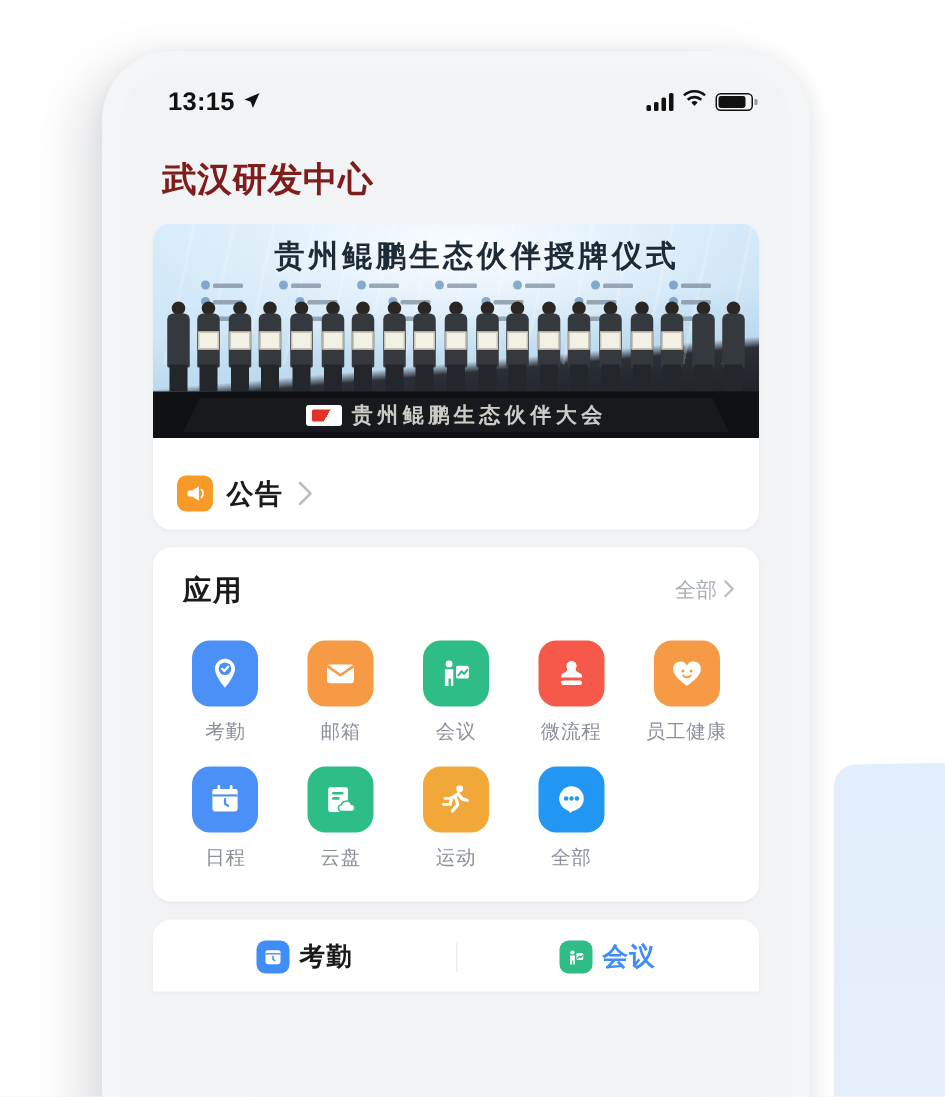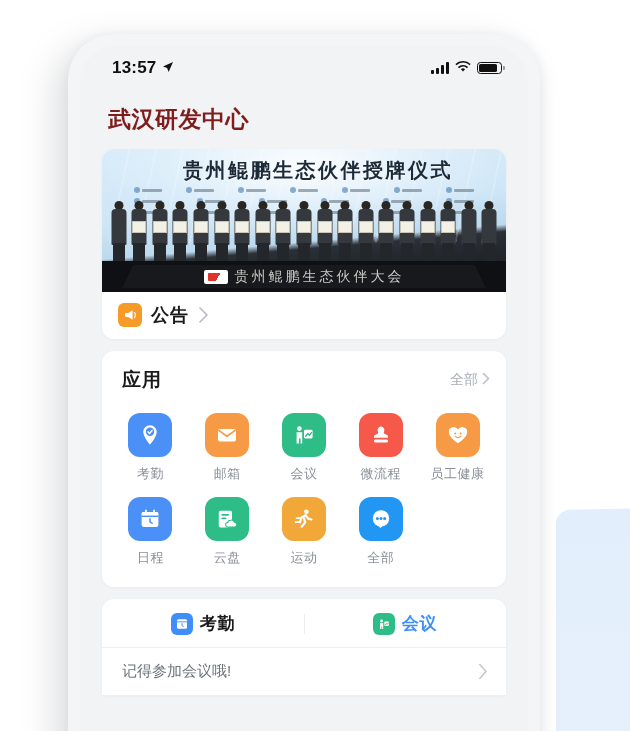--- a/index.html
+++ b/index.html
@@ -85,23 +85,23 @@
   .person .body{position:absolute;left:50%;top:8px;transform:translateX(-50%);width:15px;height:36px;border-radius:4px 4px 1px 1px;background:#35383d;}
   .person .legs{position:absolute;left:50%;bottom:0;transform:translateX(-50%);width:12px;height:18px;background:#23262b;}
   .person .cert{position:absolute;left:50%;top:20px;transform:translateX(-50%);width:12px;height:10px;background:#f3f0e6;border:1px solid #c9c4b4;}
   .stage{position:absolute;left:0;right:0;bottom:0;height:31px;background:#0e1013;}
   .stage-banner{position:absolute;left:5%;right:5%;bottom:4px;height:23px;background:#17191d;
     display:flex;align-items:center;justify-content:center;gap:7px;
     clip-path:polygon(3% 0,97% 0,100% 100%,0 100%);}
   .stage-logo{width:24px;height:14px;background:#fff;border-radius:2px;position:relative;}
   .stage-logo::after{content:"";position:absolute;left:4px;top:3px;width:16px;height:8px;
     background:linear-gradient(120deg,#e2332a 0%,#e2332a 60%,#fff 60%);border-radius:1px;}
-  .stage-text{font-size:14px;font-weight:normal;color:#dcdcd6;letter-spacing:3px;opacity:.92;}
-  
-  .announce{display:flex;align-items:center;gap:9px;padding:11px 14px 12px 16px;}
+  .stage-text{font-size:14px;font-weight:bold;color:#dcdcd6;letter-spacing:3px;opacity:.92;}
+  
+  .announce{display:flex;align-items:center;gap:9px;padding:25px 14px 12px 16px;}
   .ico-speaker{
     width:24px;height:24px;border-radius:6px;background:#f79a28;
     display:flex;align-items:center;justify-content:center;flex:0 0 auto;
   }
   .ico-speaker svg{display:block;}
   .announce-label{font-size:18px;font-weight:bold;color:#1a1a1a;letter-spacing:1px;flex:0 0 auto;}
   .announce-text{
     font-size:13.5px;color:#8a8f99;flex:1 1 auto;
     white-space:nowrap;overflow:hidden;text-overflow:ellipsis;
   }
@@ -133,21 +133,21 @@
 </head>
 <body>
 
 <div id="bg-panel"></div>
 
 <div id="phone">
   <div id="screen">
 
     <div class="statusbar">
       <div class="status-time">
-        <span>13:57</span>
+        <span>13:15</span>
         <span class="loc-arrow">
           <svg width="12" height="12" viewBox="0 0 12 12">
               <path d="M11 1 1 5.4l4.1 1.5L6.6 11z" fill="#111"></path>
             </svg>
         </span>
       </div>
       <div class="status-right">
         <span class="signal">
             <i></i>
             <i></i>
@@ -544,26 +544,16 @@
               <rect x="7.3" y="4.4" width="4.5" height="4.6" rx="0.8" fill="#fff"></rect>
               <path d="M8.2 7.8l1.1-1.3.8.8 1.1-1.3" stroke="#2ebd86" stroke-width=".9" fill="none" stroke-linecap="round" stroke-linejoin="round"></path>
             </svg>
           </span>
           <span class="tab-lab blue">会议</span>
         </div>
 
 
       </div>
 
-      <div class="tab-list">
-        <div class="tab-list-item">
-          <span>记得参加会议哦!</span>
-          <span class="chev">
-            <svg width="10" height="17" viewBox="0 0 10 17">
-                <path d="M1.8 1.6l6.2 6.9-6.2 6.9" stroke="#c2c6cd" stroke-width="1.5" fill="none" stroke-linecap="round" stroke-linejoin="round"></path>
-              </svg>
-          </span>
-        </div>
-      </div>
     </div>
 
   </div>
 </div>
 
 </body></html>

